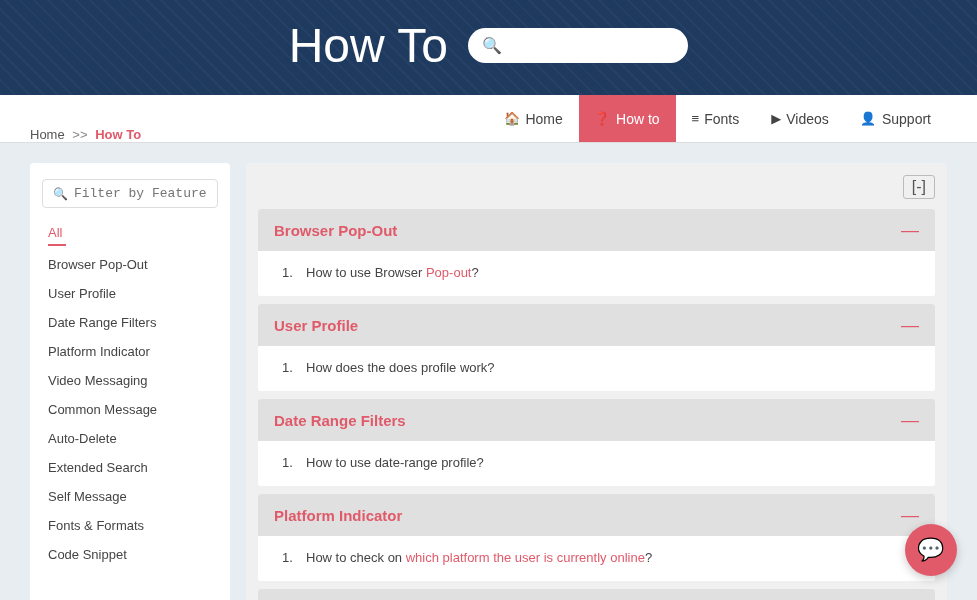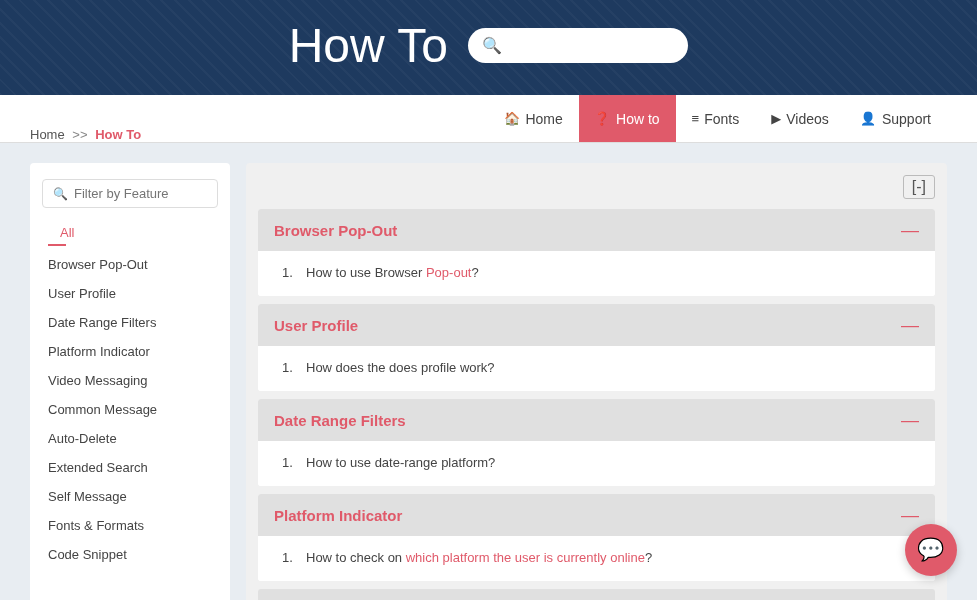--- a/index.html
+++ b/index.html
@@ -101,34 +101,33 @@
     .sidebar-search {
       display: flex;
       align-items: center;
       margin: 4px 12px 10px;
       border: 1px solid #ddd;
       border-radius: 4px;
       padding: 6px 10px;
       gap: 6px;
     }
     .sidebar-search input {
-      border: none; outline: none; font-size: 13px; color: #555; flex: 1; background: transparent;
+      border: none; outline: none; font-size: 13px; color: #555; flex: 1; background: transparent; font-family: Liberation Mono, monospace;
     }
     .sidebar-search .s-icon { color: #888; font-size: 12px; }
     .sidebar-item {
       padding: 7px 18px;
       font-size: 13px;
       color: #444;
       cursor: pointer;
     }
     .sidebar-item.active-all {
       color: #e05a6a;
       padding-left: 18px;
       padding-bottom: 4px;
-      margin-left: 12px;
     }
     .all-underline {
       height: 2px;
       background: #e05a6a;
       width: 18px;
       margin-left: 18px;
       margin-bottom: 4px;
     }
 
     
@@ -314,21 +313,21 @@
     </div>
 
     <div class="accordion-section">
       <div class="accordion-header">
         <span class="accordion-header-title">Date Range Filters</span>
         <span class="accordion-toggle">—</span>
       </div>
       <div class="accordion-body">
         <div class="accordion-item">
           <span class="item-num">1.</span>
-          <span>How to use date-range platform?</span>
+          <span>How to use date-range profile?</span>
         </div>
       </div>
     </div>
 
     <div class="accordion-section">
       <div class="accordion-header">
         <span class="accordion-header-title">Platform Indicator</span>
         <span class="accordion-toggle">—</span>
       </div>
       <div class="accordion-body">

